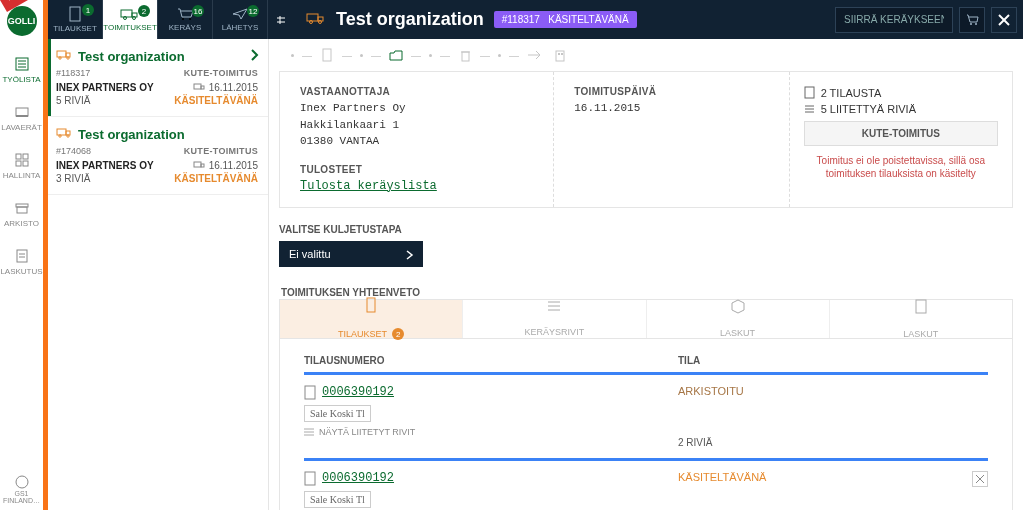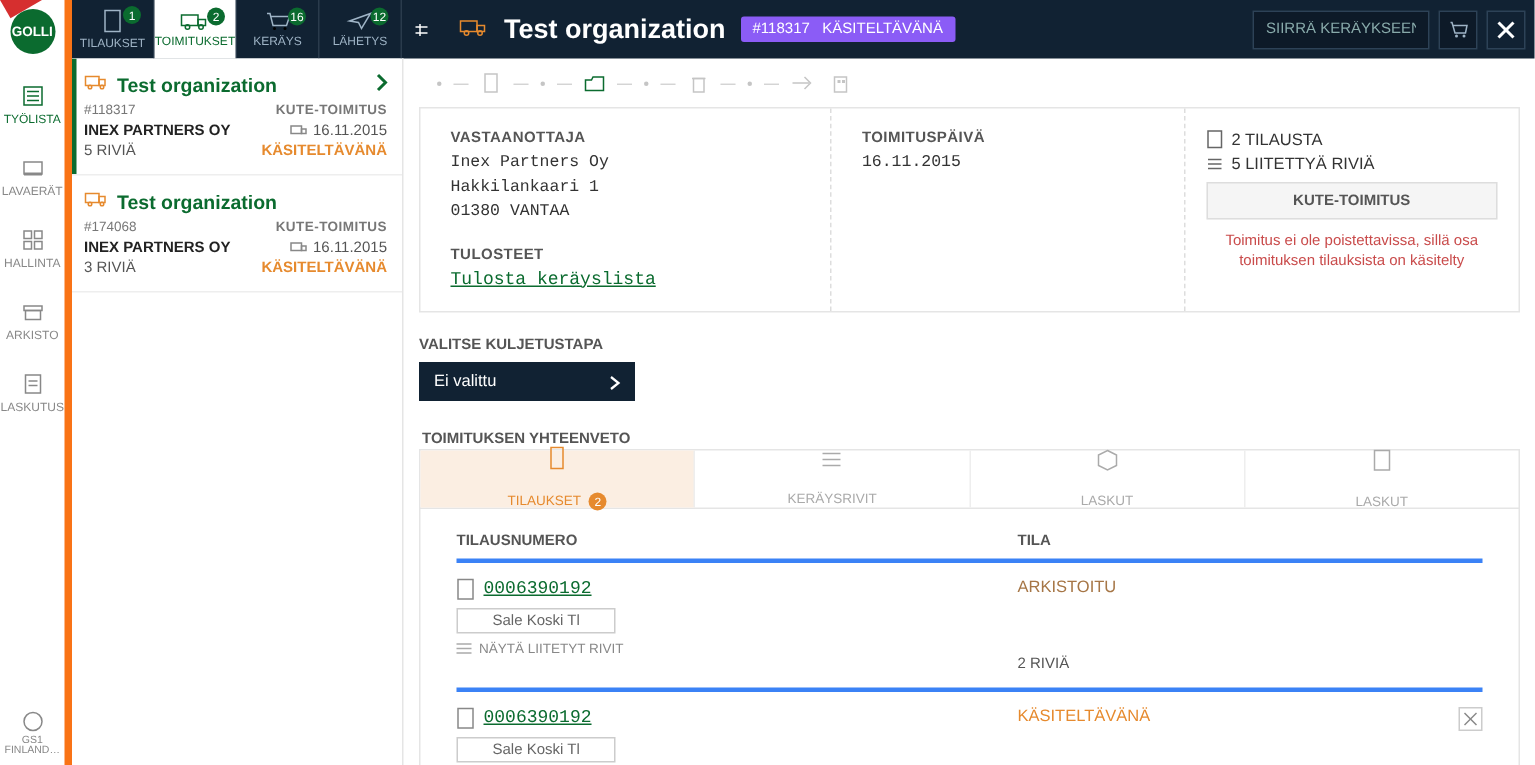--- a/index.html
+++ b/index.html
@@ -75,21 +75,21 @@
   .sum-tab .sbadge { background: #e68a2e; color: #fff; border-radius: 50%; font-size: 8px; width: 12px; height: 12px; display: inline-flex; align-items: center; justify-content: center; margin-left: 3px; }
   .table-area { border: 1px solid #e5e5e5; border-top: none; padding: 10px 24px; }
   .thead { display: flex; font-size: 10px; font-weight: bold; color: #555; padding: 6px 0; }
   .th-num { flex: 1; }
   .th-tila { width: 310px; }
   .trow { border-top: 3px solid #3b82f6; padding: 10px 0; }
   .trow-main { display: flex; }
   .trow-left { flex: 1; display: flex; flex-direction: column; gap: 5px; }
   .order-link { display: flex; align-items: center; gap: 6px; }
   .order-num { font-family: "Courier New", monospace; color: #0b6b2f; text-decoration: underline; cursor: pointer; }
-  .sale-chip { border: 1px solid #ccc; padding: 2px 23px; font-family: Liberation Sans, sans-serif; font-size: 10px; color: #666; display: inline-block; width: fit-content; }
+  .sale-chip { border: 1px solid #ccc; padding: 2px 5px; font-family: Liberation Serif, serif; font-size: 10px; color: #666; display: inline-block; width: fit-content; }
   .show-rows { display: flex; align-items: center; gap: 5px; font-size: 9px; color: #888; cursor: pointer; }
   .trow-right { width: 310px; display: flex; align-items: flex-start; justify-content: space-between; }
   .tila-val { font-size: 11px; }
   .tila-ark { color: #a67646; }
   .tila-kas { color: #e68a2e; }
   .rivit-val { font-size: 10px; color: #555; align-self: flex-end; }
   .row-close { width: 16px; height: 16px; border: 1px solid #ccc; color: #888; display: flex; align-items: center; justify-content: center; font-size: 10px; cursor: pointer; }
   svg { overflow: visible; }
 </style>
 </head>

